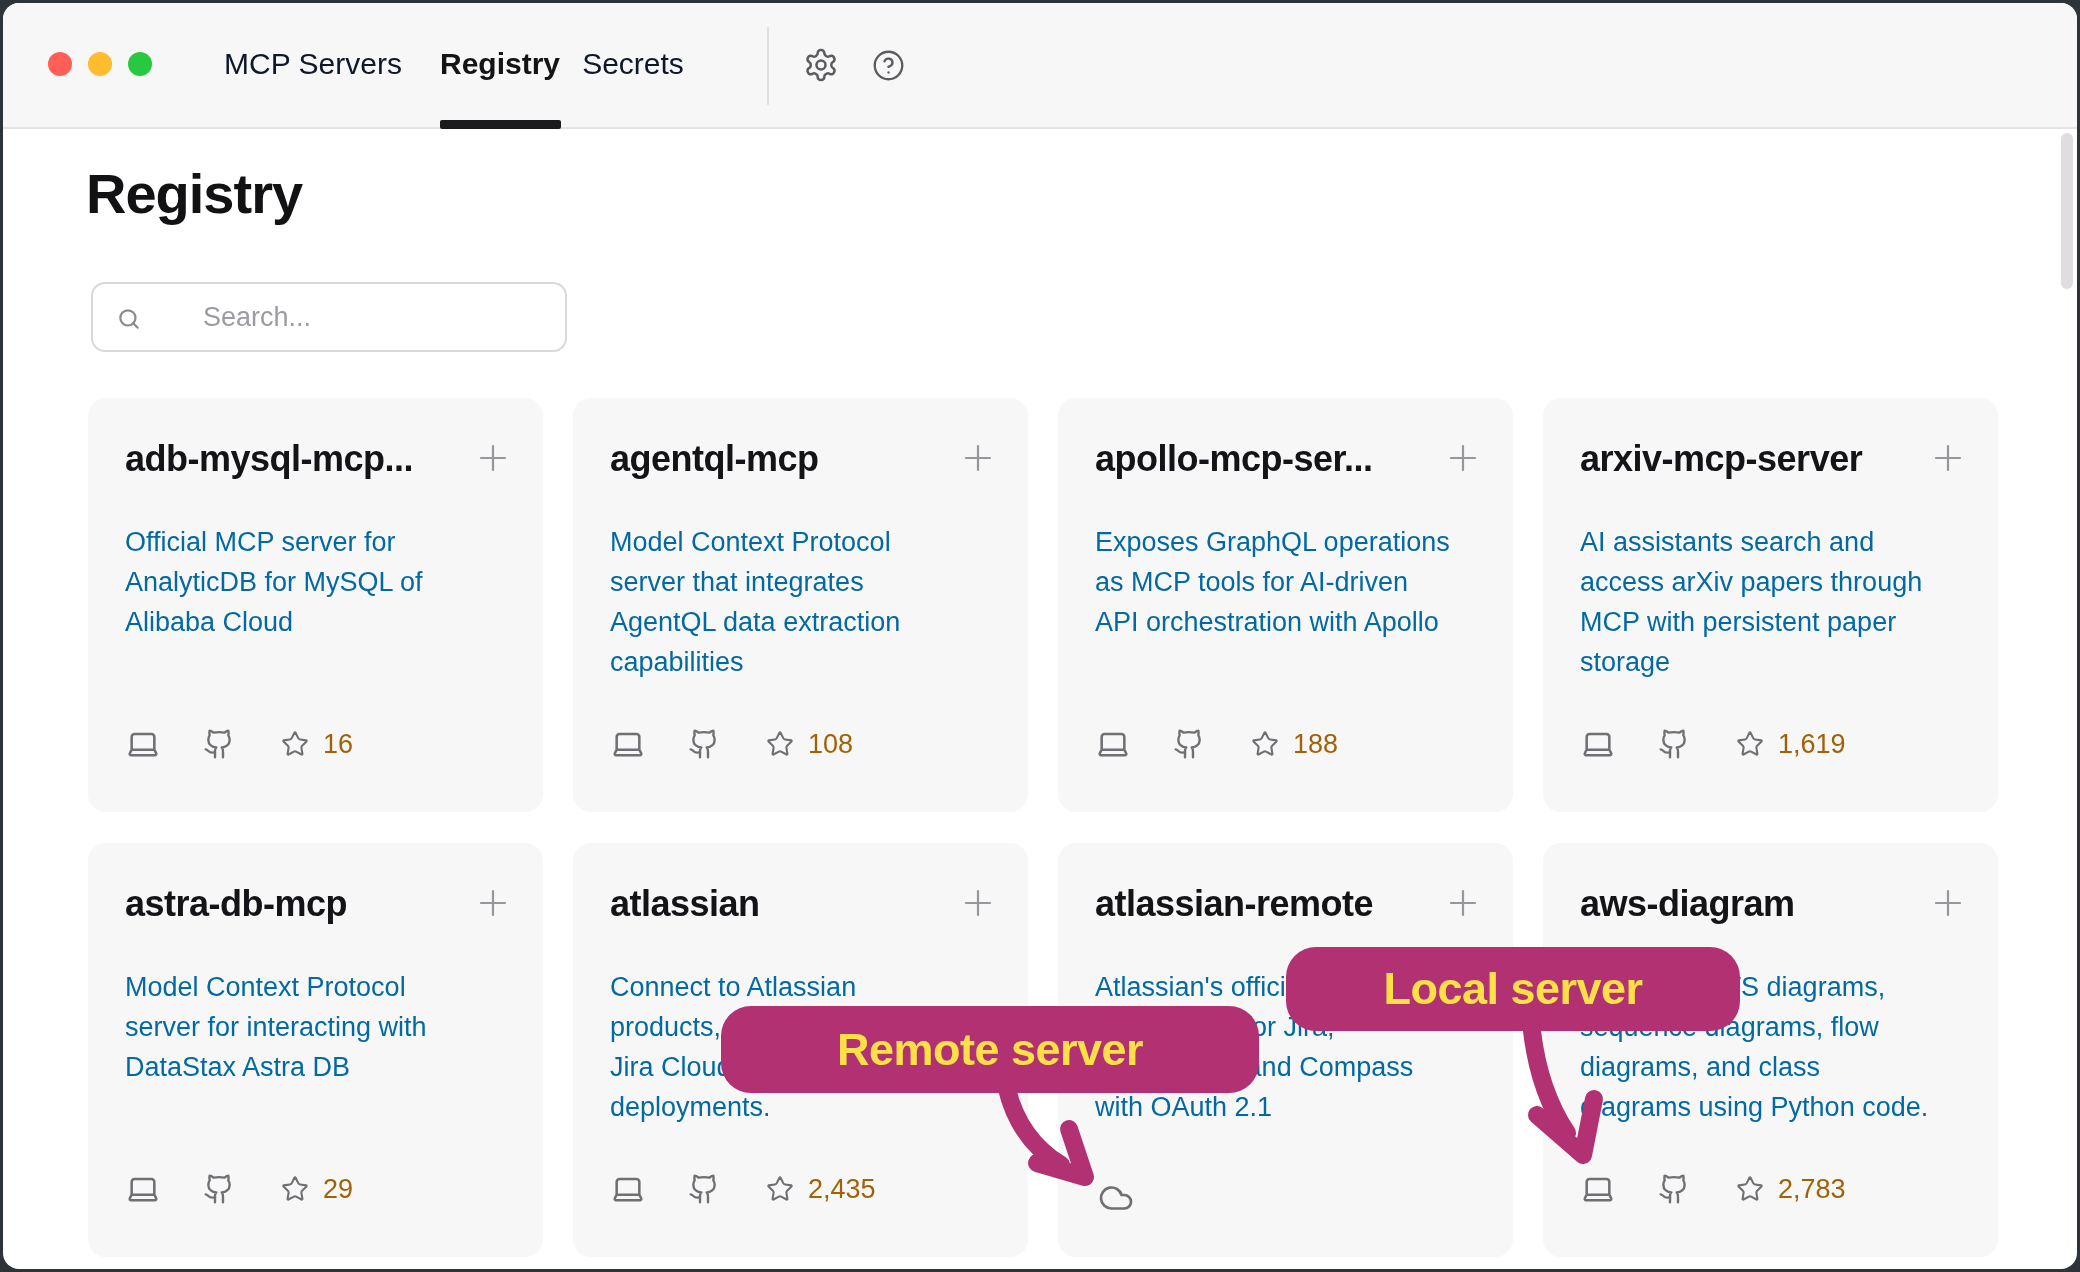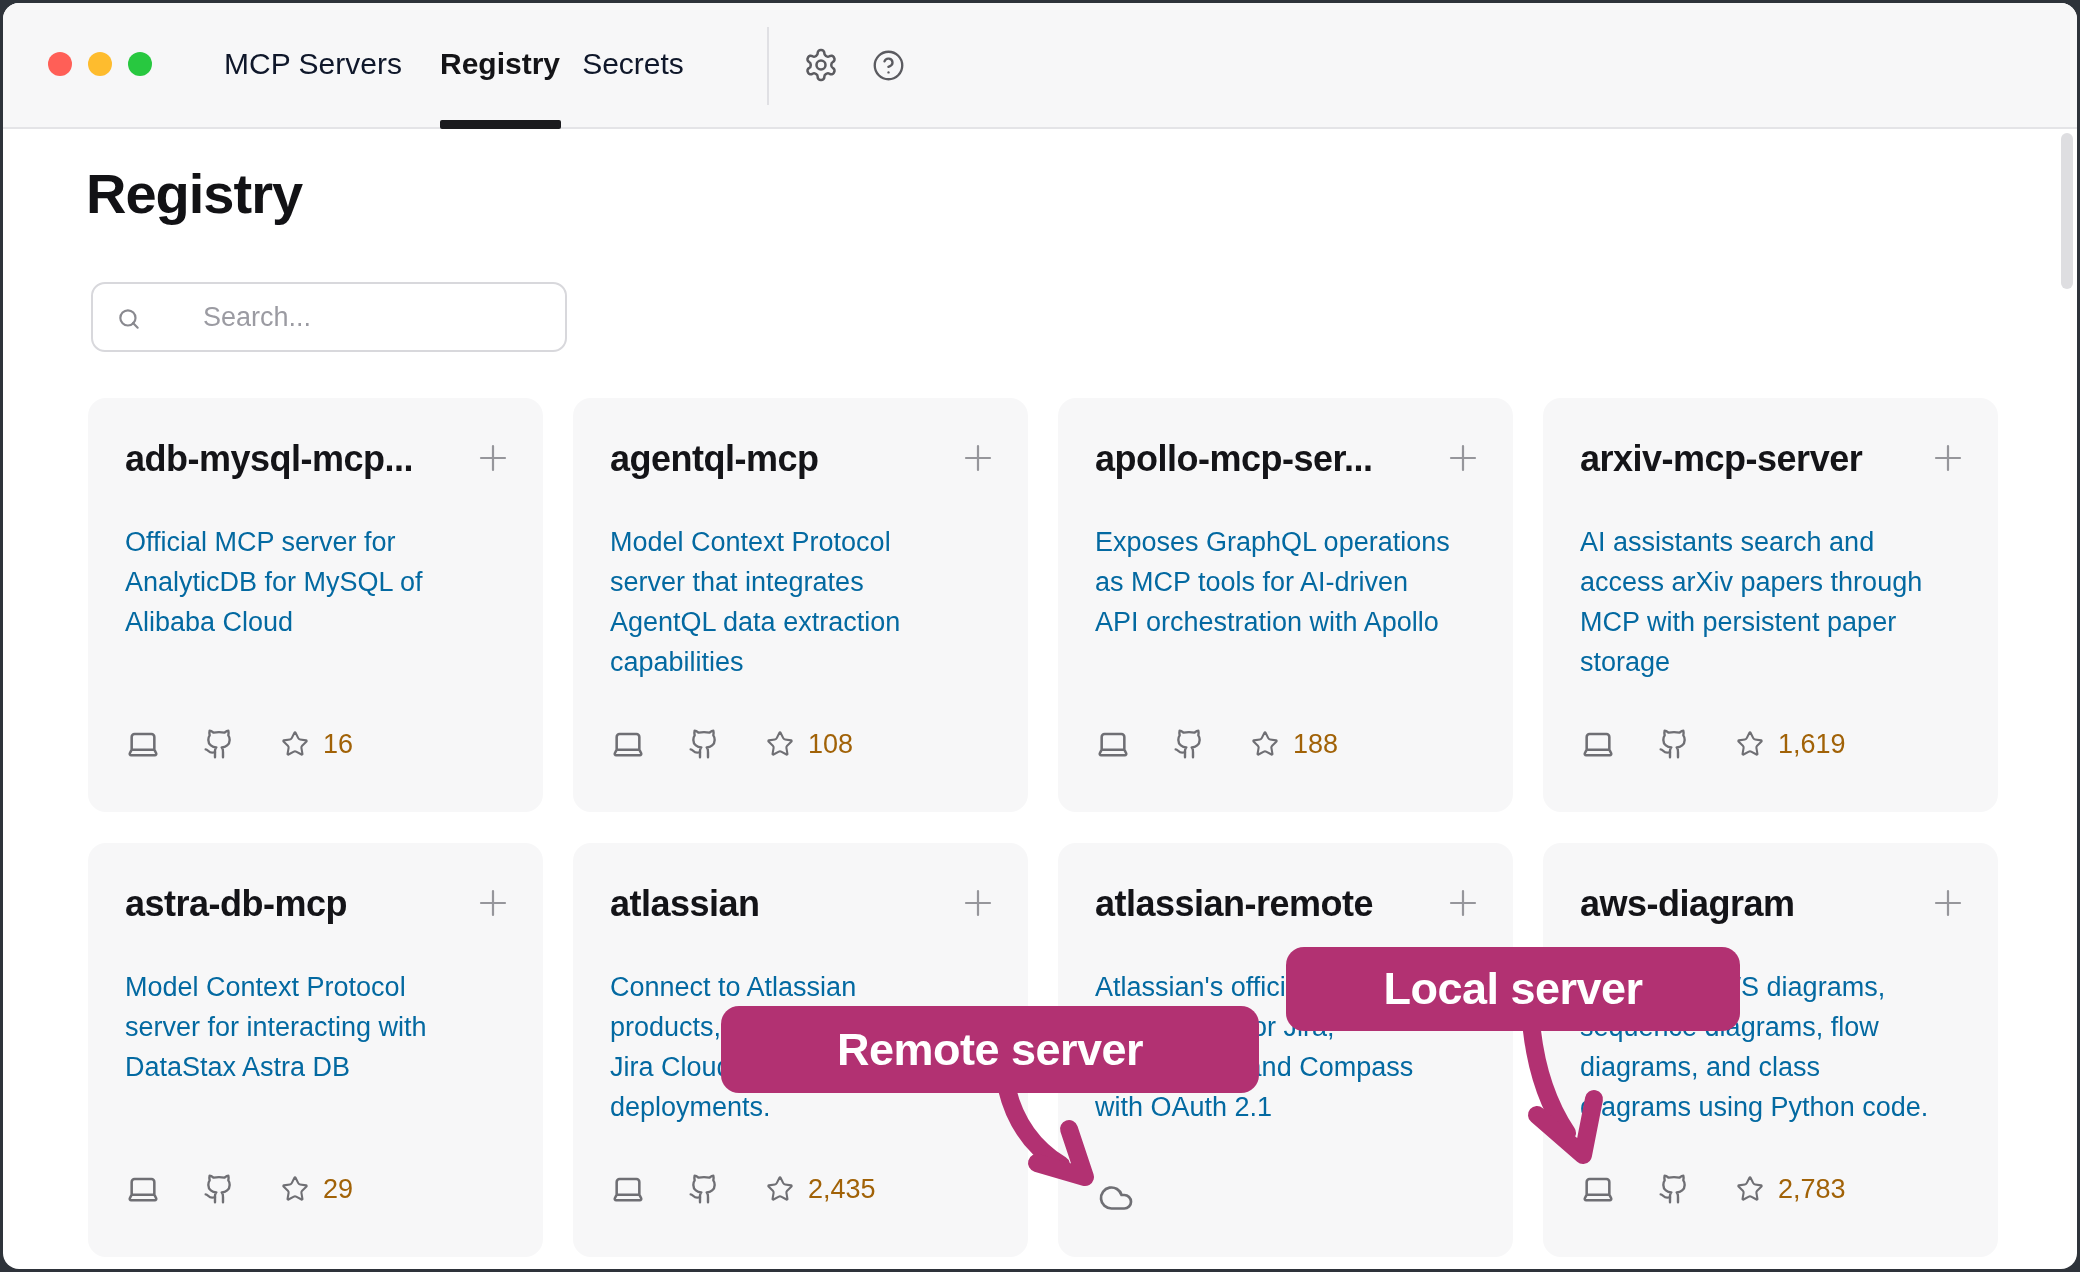--- a/index.html
+++ b/index.html
@@ -49,22 +49,22 @@
   .card-desc { position:absolute; left:37px; top:124px; right:28px; font-size:27px; line-height:40px;
                color:#0369a1; white-space:pre-line; }
   .card-footer { position:absolute; left:37px; top:324px; height:44px;
                  display:flex; align-items:center; color:#6f6f74; }
   .f-github { margin-left:42px; }
   .f-star   { margin-left:46px; }
   .f-count  { margin-left:14px; font-size:27px; color:#a16207; }
   .f-cloud  { margin-top:18px; }
 
   
-  .callout { position:absolute; z-index:5; background:#b23172; color:#ffffff; font-weight:700;
-             font-size:45px; text-align:center; border-radius:18px; letter-spacing:-0.5px; }
+  .callout { position:absolute; z-index:5; background:#b23172; color:#fde047; font-weight:700;
+             font-size:45px; text-align:center; border-radius:30px; letter-spacing:-0.5px; }
   .callout.remote { left:718px; top:1003px; width:538px; height:87px; line-height:87px; }
   .callout.local  { left:1283px; top:944px; width:454px; height:84px; line-height:84px; }
   .arrow-layer { position:absolute; left:0; top:0; width:2080px; height:1272px;
                  z-index:4; pointer-events:none; }
 
   
   .scroll-thumb { position:absolute; right:4px; top:130px; width:12px; height:156px;
                   border-radius:6px; background:#dedee1; }
 </style>
 </head>

